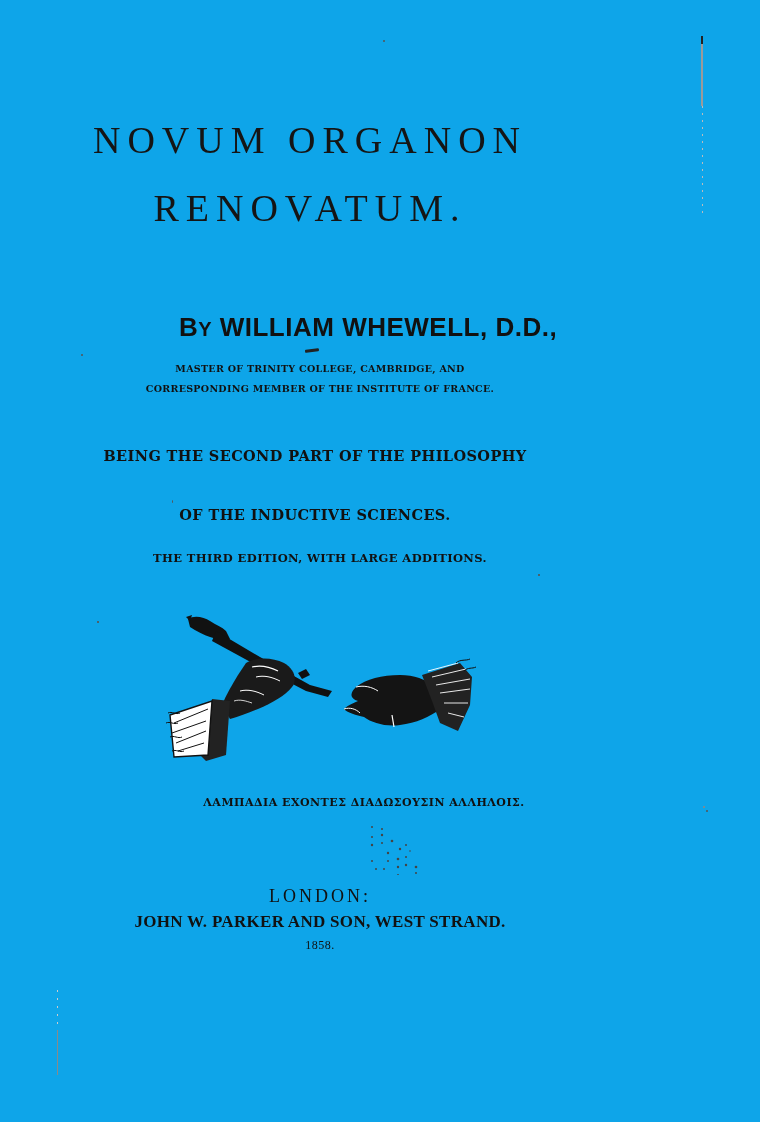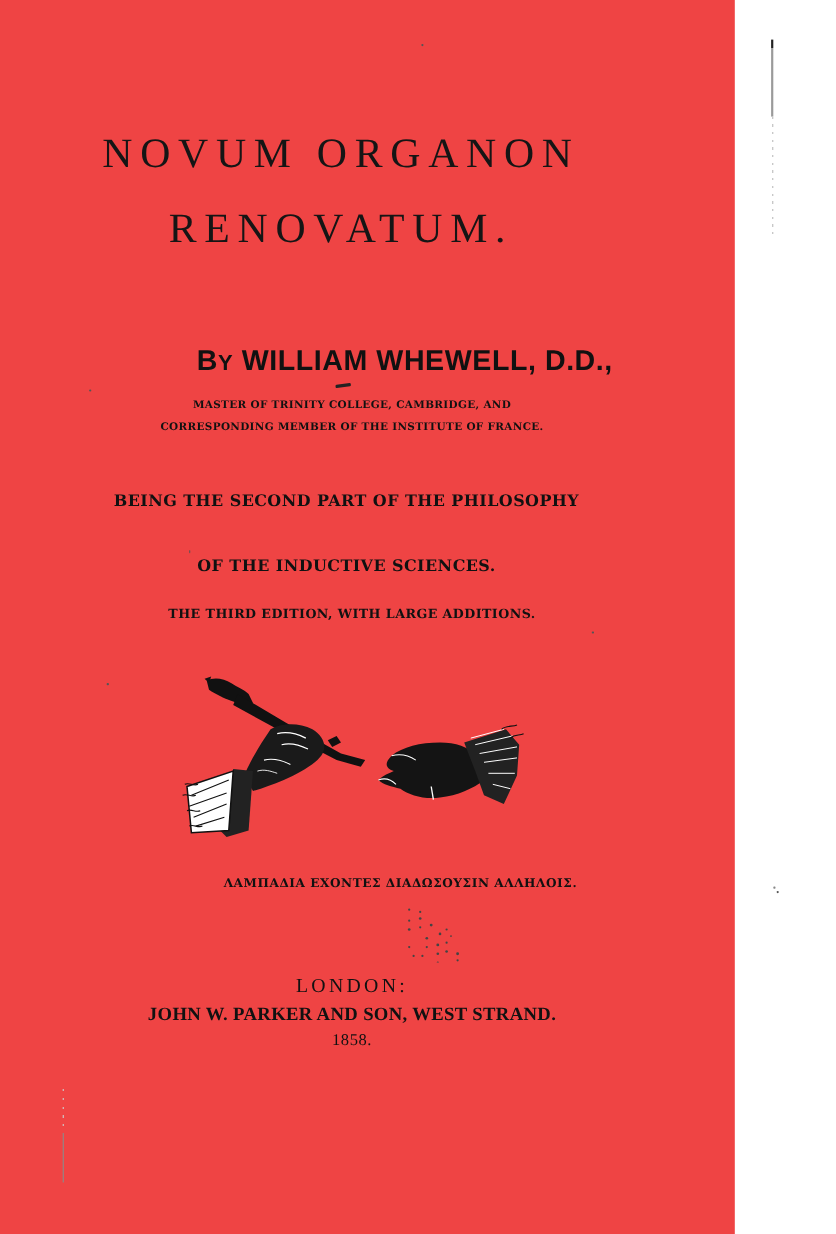--- a/index.html
+++ b/index.html
@@ -11,22 +11,22 @@
       width: 760px;
       height: 1122px;
       position: relative;
       overflow: hidden;
       font-family: "DejaVu Serif", "Liberation Serif", serif;
       color: #111111;
     }
     .page {
       position: absolute;
       left: 0; top: 0;
-      width: 668px; height: 1122px;
-      background: #ef4444;
+      width: 760px; height: 1122px;
+      background: #0ea5e9;
     }
     .line {
       position: absolute;
       left: 0;
       width: 620px;
       text-align: center;
       white-space: nowrap;
     }
     .title-1 {
       top: 118px;
@@ -106,21 +106,21 @@
       top: 912px;
       font-family: "Liberation Serif", "DejaVu Serif", serif;
       font-weight: bold;
       font-size: 17px;
       letter-spacing: 0.3px;
       left: 0; width: 640px;
     }
     .imprint-year {
       top: 938px;
       font-family: "Liberation Serif", "DejaVu Serif", serif;
-      font-size: 15px;
+      font-size: 12px;
       letter-spacing: 0.5px;
       left: 0; width: 640px;
     }
     
     .edge-right {
       position: absolute;
       left: 701px; top: 36px;
       width: 2px; height: 70px;
       background: linear-gradient(#222 0 8px, #9a9a9a 8px);
     }

